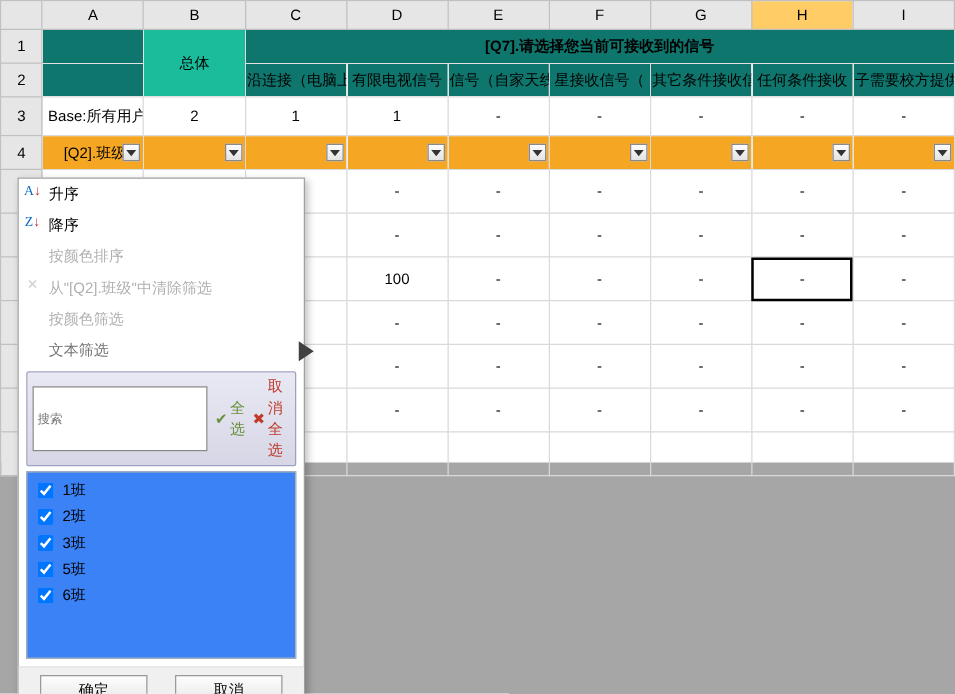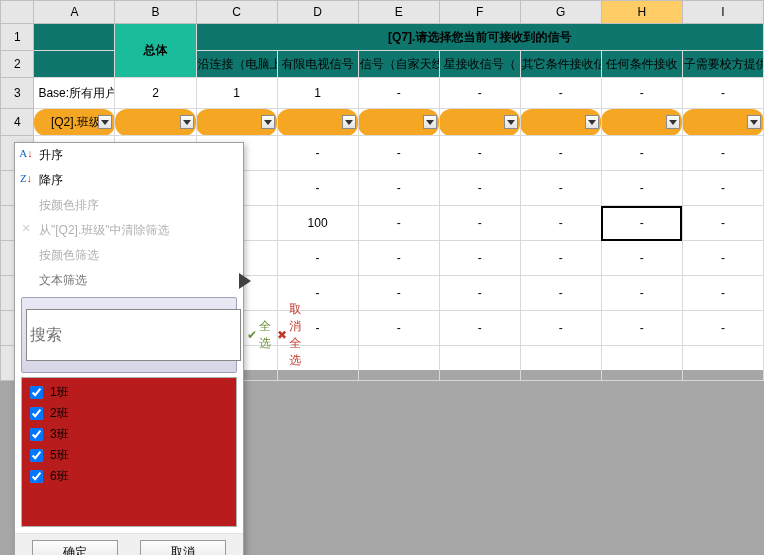--- a/index.html
+++ b/index.html
@@ -53,21 +53,21 @@
     height: 28px;
     text-align: center;
     vertical-align: middle;
     overflow: hidden;
     white-space: nowrap;
     position: relative;
     color: #000;
   }
   .teal { background: #0f766e; color: #fff; }
   .teal-light { background: #1abc9c; color:#fff; }
-  .orange { background: #f5a623; color:#000;border-radius:12px; }
+  .orange { background: #f5a623; color:#000; }
 
   .cell-a-left { text-align: left; padding-left: 4px; }
 
   
   .filter-btn {
     position: absolute;
     right: 2px;
     top: 50%;
     transform: translateY(-50%);
     width: 14px;
@@ -148,32 +148,32 @@
     gap: 6px;
     background: linear-gradient(#e9e9f4,#d6d6e6);
     border: 1px solid #9f9fbf;
     padding: 3px 4px;
     border-radius:2px;
   }
   .searchbar input {
     flex: 0 0 130px;
     height: 18px;
     border: 1px solid #888;
-    font-size: 16px;
+    font-size: 10px;
     padding: 16px 3px;
   }
   .searchbar .sa { color:#6a8f3a; font-size:12px; display:inline-flex; align-items:center; gap:2px; cursor:pointer;}
   .searchbar .da { color:#c0392b; font-size:12px; display:inline-flex; align-items:center; gap:2px; cursor:pointer;}
   .check-panel {
     margin: 4px 6px 6px 6px;
     border: 1px solid #b0b0b0;
     height: 140px;
     overflow: auto;
     padding: 4px;
-    background:#b91c1c;
+    background:#3b82f6;
   }
   .check-panel label {
     display: flex;
     align-items: center;
     gap: 4px;
     padding: 1px 0;
     cursor:pointer;
   }
   .btnbar {
     display:flex;
@@ -221,21 +221,21 @@
     <th class="colhdr">E</th>
     <th class="colhdr">F</th>
     <th class="colhdr">G</th>
     <th class="colhdr active">H</th>
     <th class="colhdr">I</th>
   </tr>
 
   <tr class="r1">
     <th class="rowhdr">1</th>
     <td class="teal"></td>
-    <td class="teal-light" rowspan="2" style="font-weight:bold;">总体</td>
+    <td class="teal-light" rowspan="2" style="font-weight:normal;">总体</td>
     <td class="teal" colspan="7" style="font-weight:bold;">[Q7].请选择您当前可接收到的信号</td>
   </tr>
 
   <tr class="r2">
     <th class="rowhdr">2</th>
     <td class="teal"></td>
     <td class="teal">沿连接（电脑上</td>
     <td class="teal">有限电视信号</td>
     <td class="teal">信号（自家天线</td>
     <td class="teal">星接收信号（</td>

